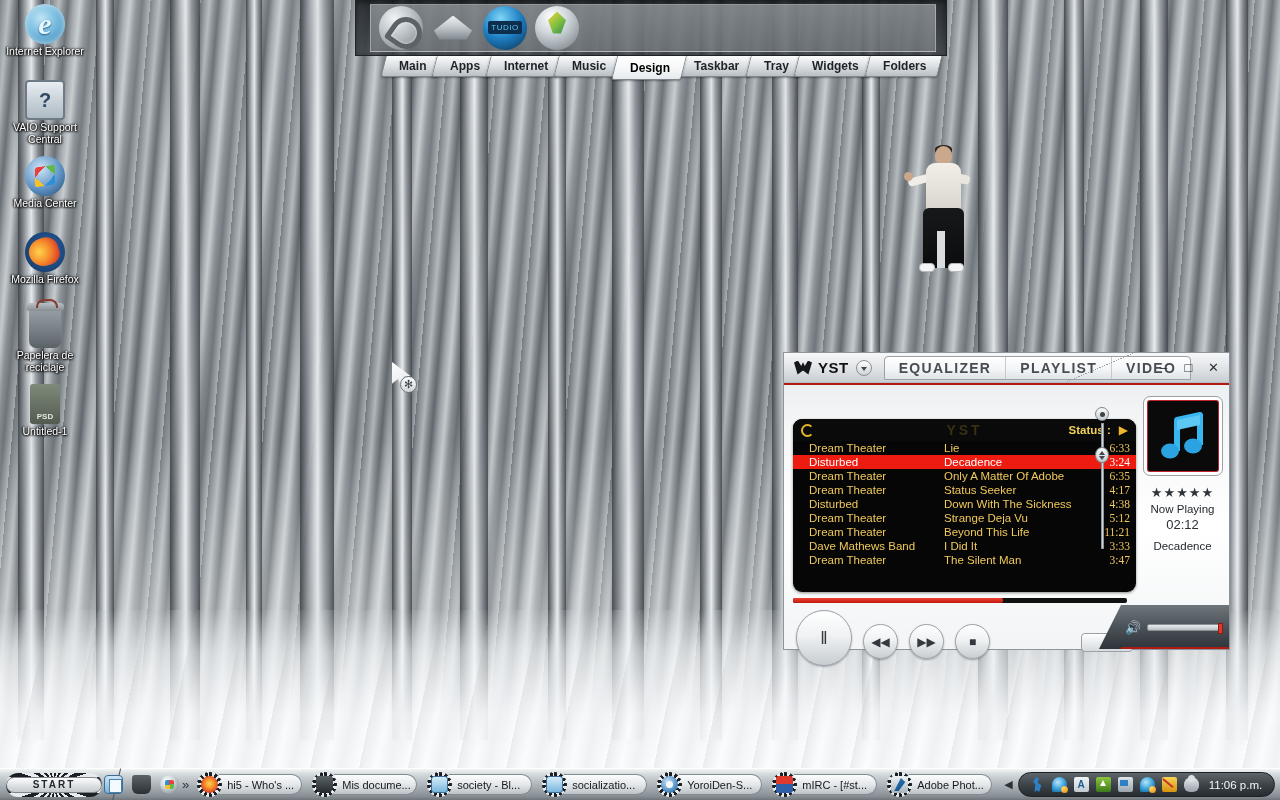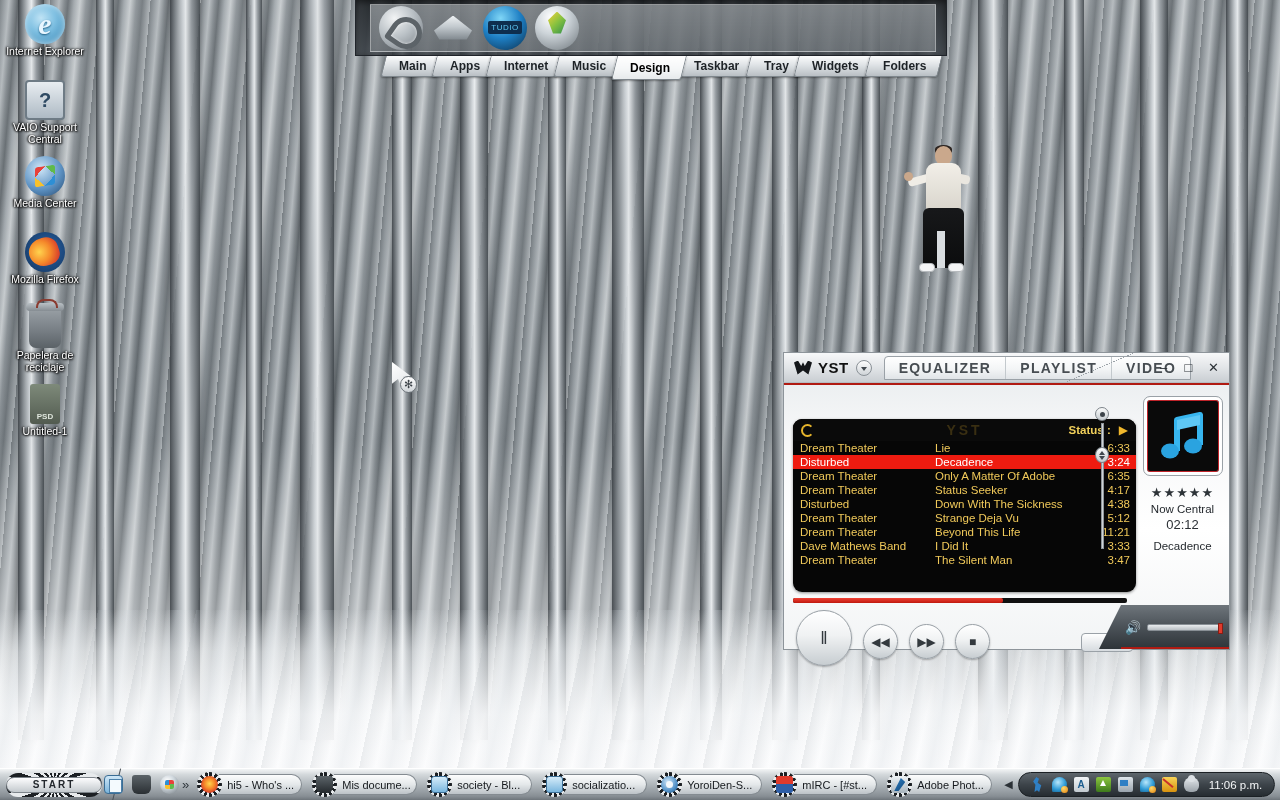--- a/index.html
+++ b/index.html
@@ -233,27 +233,27 @@
     border-right-color: transparent; position: relative; }
   #pl-watermark {
     position: absolute; left: 0; right: 0; text-align: center;
     font-size: 14px; font-weight: bold; letter-spacing: 3px; color: #3a2f12;
   }
   #pl-status { margin-left: auto; font-size: 11.5px; font-weight: bold; color: #f0cf5a; }
   #pl-playglyph { margin-left: 8px; color: #f0b72c; font-size: 12px; }
 
   #pl-rows { position: relative; }
   .pl-row {
-    display: flex; align-items: center; height: 14px; padding: 0 6px 0 7px;
+    display: flex; align-items: center; height: 14px; padding: 0 6px 0 16px;
     font-size: 11.5px; color: #f0c95a; white-space: nowrap;
   }
   .pl-row.sel { background: #ee1b10; color: #ffffff; }
   .pl-artist { width: 135px; overflow: hidden; }
   .pl-song { flex: 1; overflow: hidden; }
-  .pl-time { width: 40px; text-align: right; }
+  .pl-time { width: 40px; text-align: right; font-family: Liberation Serif, serif; }
 
   #pl-scroll {
     position: absolute; left: 311px; top: 24px; width: 14px; height: 142px;
   }
   .sb-btn { width: 14px; height: 14px; border-radius: 50%;
     background: linear-gradient(to bottom,#fafbfb,#c8ced2); border: 1px solid #7d848a;
     display: flex; align-items: center; justify-content: center; cursor: pointer; }
   .sb-btn i { width: 5px; height: 5px; border-radius: 50%; background: #3c4349; font-style: normal; }
   #sb-track { position: absolute; left: 6px; top: 16px; width: 3px; height: 126px;
     background: linear-gradient(to right,#b5bbc0,#e7eaec); border: 1px solid #8d949a; }
@@ -609,21 +609,21 @@
       <div id="np-panel">
         <div id="np-art">
           <svg id="np-note" width="46" height="50" viewBox="0 0 46 50">
             <path d="M17 40 L17 9 L40 4 L40 34" fill="none" stroke="#37b6ef" stroke-width="6" stroke-linejoin="round"></path>
             <path d="M17 9 L40 4 L40 14 L17 19 Z" fill="#5ec8f5"></path>
             <ellipse cx="10" cy="40" rx="9" ry="7.5" fill="#2aa3e0"></ellipse>
             <ellipse cx="33" cy="35" rx="9" ry="7.5" fill="#2aa3e0"></ellipse>
           </svg>
         </div>
         <div id="np-stars">★★★★★</div>
-        <div id="np-label">Now Central</div>
+        <div id="np-label">Now Playing</div>
         <div id="np-time">02:12</div>
         <div id="np-track">Decadence</div>
       </div>
 
       <div id="progress">
         <div id="progress-fill" style="width: 63%;"></div>
       </div>
 
       <div id="transport">
           <div class="tbtn" id="btn-play">‖</div>

